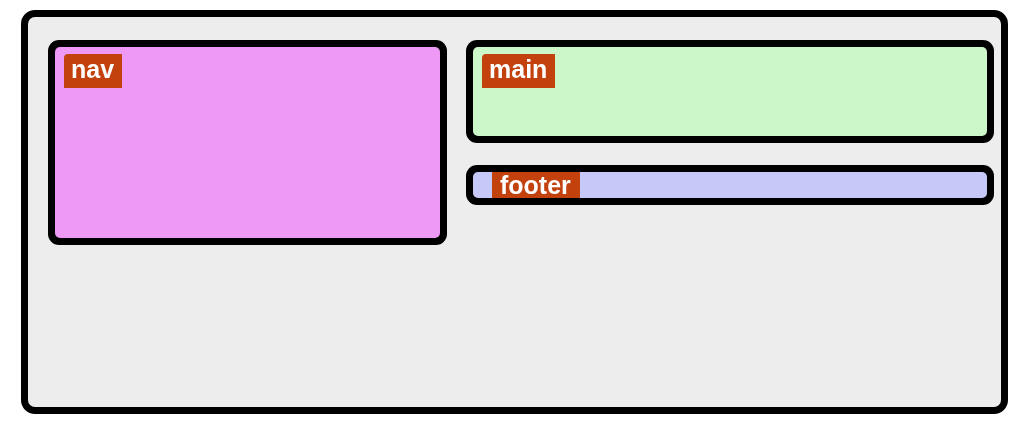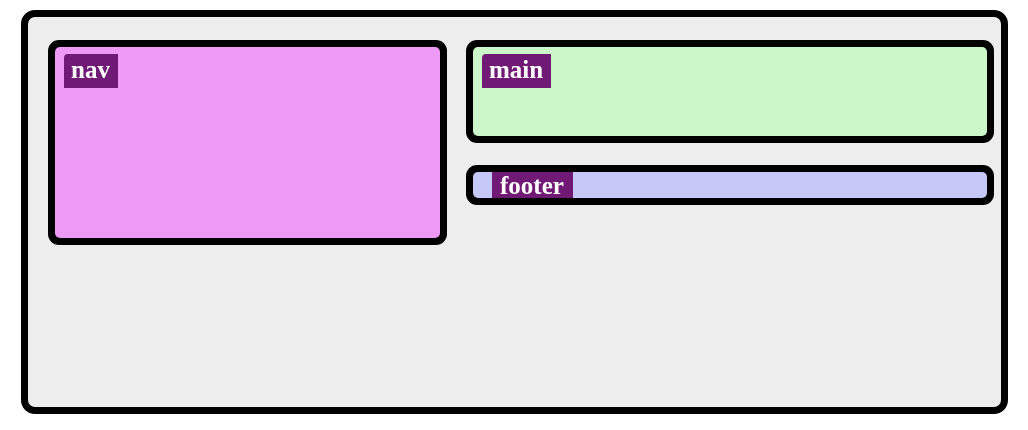--- a/index.html
+++ b/index.html
@@ -47,22 +47,22 @@
   .region-fill {
     position: absolute;
     box-sizing: border-box;
     border-radius: 5px;
   }
 
   .region-label {
     position: absolute;
     z-index: 3;
     color: #ffffff;
-    background: #701a75;
-    font-family: Liberation Serif, serif;
+    background: #c2410c;
+    font-family: Liberation Sans, sans-serif;
     font-size: 25px;
     font-weight: bold;
     line-height: 1;
     letter-spacing: 0px;
     white-space: pre;
     text-align: right;
   }
 
   
   #region-nav {

